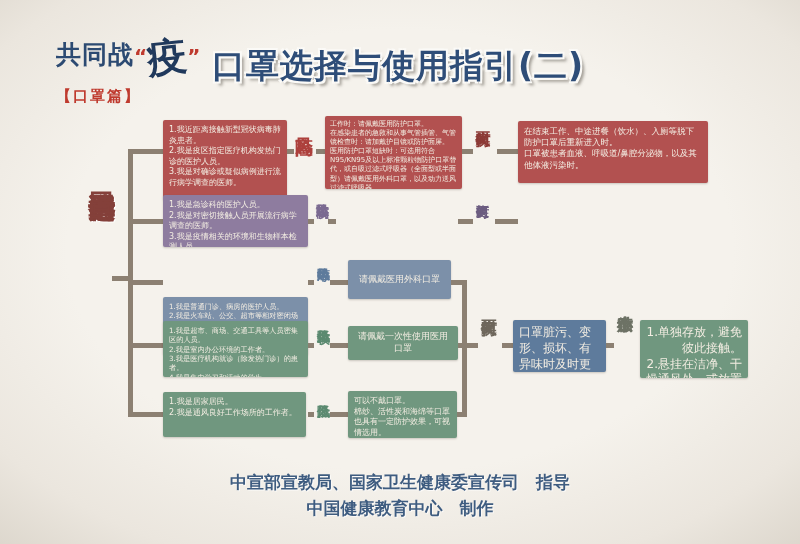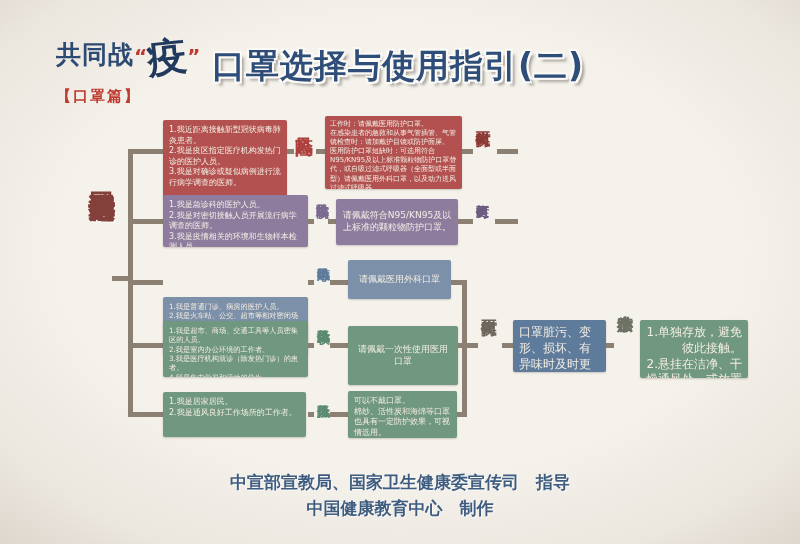--- a/index.html
+++ b/index.html
@@ -75,28 +75,29 @@
 3.我是对确诊或疑似病例进行流行病学调查的医师。</div>
   <div class="conn" style="left:287px;top:149px;width:7px;"></div>
   <div class="vlabel" style="left:292px;top:123px;font-size:18px;color:#ad403c;">高风险</div>
   <div class="conn" style="left:316px;top:149px;width:9px;"></div>
   <div class="box red fs7" style="left:325px;top:116px;width:137px;height:73px;padding:4px 5px;">工作时：请佩戴医用防护口罩。
 在感染患者的急救和从事气管插管、气管镜检查时：请加戴护目镜或防护面屏。
 医用防护口罩短缺时：可选用符合N95/KN95及以上标准颗粒物防护口罩替代，或自吸过滤式呼吸器（全面型或半面型）请佩戴医用外科口罩，以及动力送风过滤式呼吸器。</div>
   <div class="conn" style="left:462px;top:149px;width:11px;"></div>
   <div class="vlabel" style="left:473px;top:120px;font-size:15px;color:#8c3a36;">何时更换</div>
   <div class="conn" style="left:497px;top:149px;width:21px;"></div>
+  <div class="box red fs85" style="left:518px;top:121px;width:190px;height:62px;">在结束工作、中途进餐（饮水）、入厕等脱下防护口罩后重新进入时。
+口罩被患者血液、呼吸道/鼻腔分泌物，以及其他体液污染时。</div>
 
   <div class="box purple" style="left:163px;top:195px;width:145px;height:52px;">1.我是急诊科的医护人员。
 2.我是对密切接触人员开展流行病学调查的医师。
 3.我是疫情相关的环境和生物样本检测人员。</div>
   <div class="conn" style="left:308px;top:219px;width:6px;"></div>
   <div class="vlabel" style="left:313px;top:194px;font-size:13px;color:#7b6a91;">较高风险</div>
   <div class="conn" style="left:328px;top:219px;width:8px;"></div>
-  <div class="box purple center" style="left:336px;top:199px;width:122px;height:46px;">请佩戴符合N95/KN95及以上标准的颗粒物防护口罩。</div>
   <div class="conn" style="left:458px;top:219px;width:15px;"></div>
   <div class="vlabel" style="left:473px;top:195px;font-size:13px;color:#6c5d80;">何时更换</div>
   <div class="conn" style="left:495px;top:219px;width:23px;"></div>
 
   <div class="box blue fs72" style="left:163px;top:256px;width:145px;height:58px;margin-top:41px;">1.我是普通门诊、病房的医护人员。
 2.我是火车站、公交、超市等相对密闭场所的工作人员。
 3.我是从事与疫情相关的行政管理、警察、保安、快递等从业人员。
 4.我是居家隔离人员或与其共同生活的人员。</div>
   <div class="conn" style="left:308px;top:280px;width:6px;"></div>
   <div class="vlabel" style="left:314px;top:258px;font-size:13px;color:#5e7b9c;">中等风险</div>
@@ -104,21 +105,21 @@
   <div class="box blue center" style="left:348px;top:260px;width:103px;height:39px;">请佩戴医用外科口罩</div>
   <div class="conn" style="left:451px;top:280px;width:13px;"></div>
 
   <div class="box green fs72" style="left:163px;top:321px;width:145px;height:56px;">1.我是超市、商场、交通工具等人员密集区的人员。
 2.我是室内办公环境的工作者。
 3.我是医疗机构就诊（除发热门诊）的患者。
 4.我是集中学习和活动的学生。</div>
   <div class="conn" style="left:308px;top:343px;width:6px;"></div>
   <div class="vlabel" style="left:314px;top:320px;font-size:13px;color:#5b8a70;">较低风险</div>
   <div class="conn" style="left:330px;top:343px;width:18px;"></div>
-  <div class="box green center" style="left:348px;top:326px;width:110px;height:59px;">请佩戴一次性使用医用口罩</div>
+  <div class="box green center" style="left:348px;top:326px;width:110px;height:34px;">请佩戴一次性使用医用口罩</div>
   <div class="conn" style="left:458px;top:343px;width:6px;"></div>
 
   <div class="box green" style="left:163px;top:392px;width:143px;height:45px;">1.我是居家居民。
 2.我是通风良好工作场所的工作者。</div>
   <div class="conn" style="left:308px;top:412px;width:6px;"></div>
   <div class="vlabel" style="left:314px;top:395px;font-size:13px;color:#5b8a70;">低风险</div>
   <div class="conn" style="left:330px;top:412px;width:18px;"></div>
   <div class="box green" style="left:348px;top:391px;width:109px;height:47px;">可以不戴口罩。
 棉纱、活性炭和海绵等口罩也具有一定防护效果，可视情选用。</div>
   <div class="conn" style="left:457px;top:412px;width:7px;"></div>

